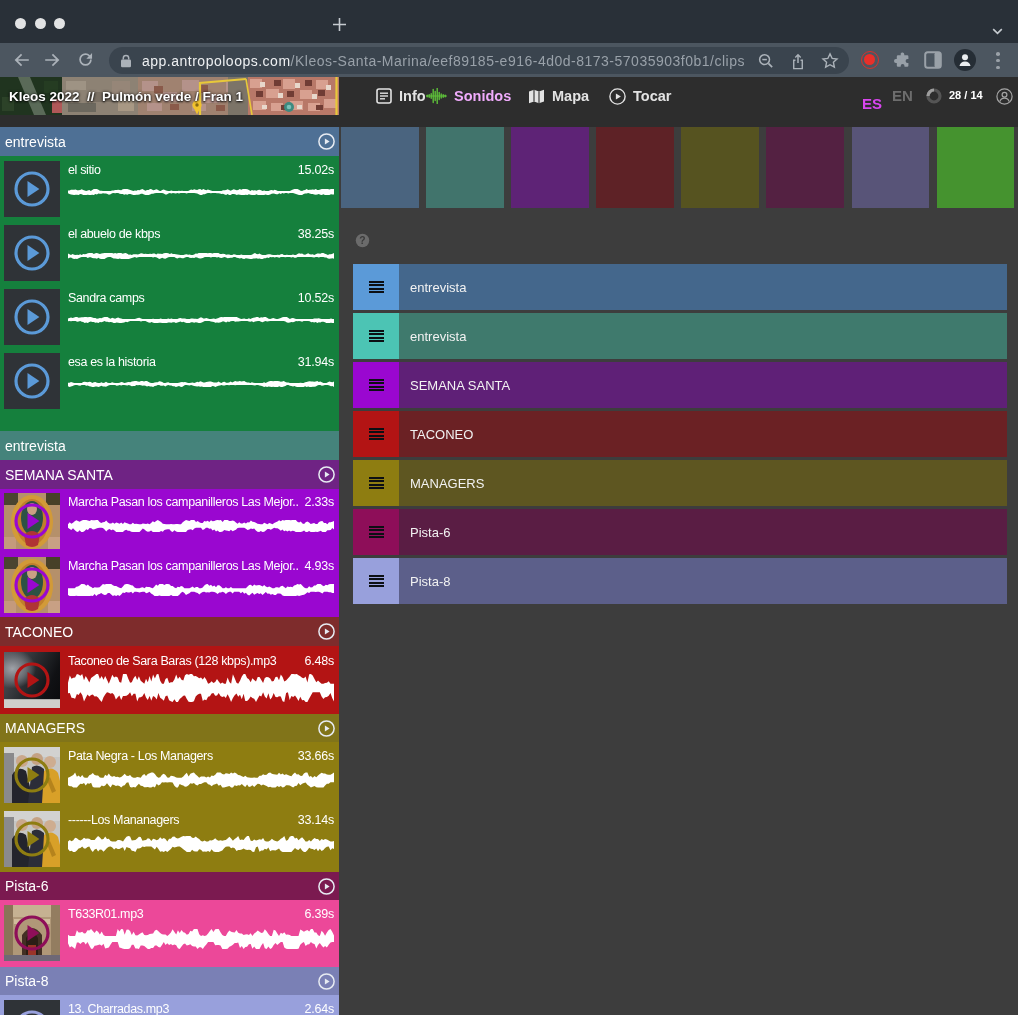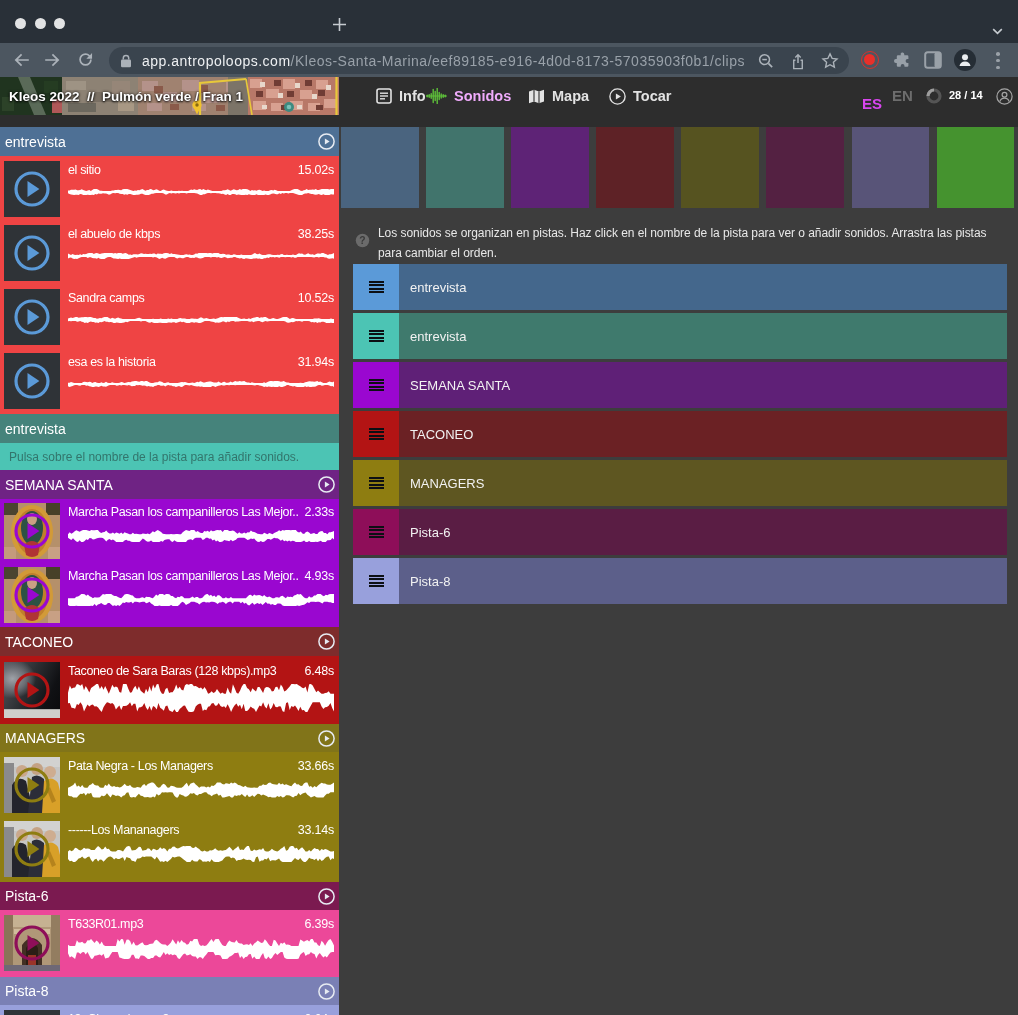--- a/index.html
+++ b/index.html
@@ -271,21 +271,21 @@
   <div class="sidebar">
 <div class="shdr" style="background:#4e7095;height:29px">
         <span>entrevista</span>
         <span class="hplay">
           <svg width="17" height="17" viewBox="0 0 17 17" style="display:block">
             <circle cx="8.5" cy="8.5" r="7.6" fill="none" stroke="#e7ebf2" stroke-width="1.5"></circle>
             <path d="M6.9 5.4 L11.6 8.5 L6.9 11.6 Z" fill="#e7ebf2"></path>
           </svg>
         </span>
       </div>
-      <div class="ssec" style="background:#ef4444;padding:5px 3px 5px 4px">
+      <div class="ssec" style="background:#15803d;padding:5px 3px 22px 4px">
         <div class="clip">
   <div class="thumb" style="background:#2f3337;">
             <div class="thumb-ic">
               <svg width="38.4" height="38.4" viewBox="0 0 38.4 38.4" style="display:block">
                 <circle cx="19.2" cy="19.2" r="16" fill="none" stroke="#5b9ad8" stroke-width="3.2"></circle>
                 <path d="M14.7 11.3 L26.6 19.2 L14.7 27.1 Z" fill="#5b9ad8"></path>
               </svg>
             </div>
           </div>
   <div class="clip-body">
@@ -360,21 +360,20 @@
               <svg width="266" height="26" viewBox="0 0 266 26" style="display:block">
                 <polygon points="0.0,11.7 1.5,11.7 3.0,10.9 4.6,11.6 6.1,12.1 7.6,12.1 9.1,12.1 10.6,12.1 12.2,12.1 13.7,12.1 15.2,11.1 16.7,10.7 18.2,11.0 19.8,11.2 21.3,10.8 22.8,11.1 24.3,12.0 25.8,11.3 27.4,11.1 28.9,11.8 30.4,12.1 31.9,12.1 33.4,11.2 35.0,12.0 36.5,11.7 38.0,10.8 39.5,11.7 41.0,12.0 42.6,12.0 44.1,11.2 45.6,11.8 47.1,12.1 48.6,12.1 50.2,12.1 51.7,11.8 53.2,11.1 54.7,11.3 56.2,12.1 57.8,11.7 59.3,11.2 60.8,10.9 62.3,11.3 63.8,10.6 65.4,10.3 66.9,10.1 68.4,10.1 69.9,10.6 71.4,10.7 73.0,10.1 74.5,10.1 76.0,10.4 77.5,10.1 79.0,10.1 80.6,11.0 82.1,11.7 83.6,12.1 85.1,12.1 86.6,11.6 88.2,11.3 89.7,11.2 91.2,10.2 92.7,10.5 94.2,11.1 95.8,11.9 97.3,12.1 98.8,11.4 100.3,11.2 101.8,12.1 103.4,12.1 104.9,12.1 106.4,11.9 107.9,12.1 109.4,12.1 111.0,11.8 112.5,11.2 114.0,10.9 115.5,11.3 117.0,11.0 118.6,11.5 120.1,12.1 121.6,12.1 123.1,11.7 124.6,11.5 126.2,12.1 127.7,11.4 129.2,10.8 130.7,11.2 132.2,10.3 133.8,10.7 135.3,11.6 136.8,11.6 138.3,10.9 139.8,10.7 141.4,10.6 142.9,10.6 144.4,11.0 145.9,11.4 147.4,11.6 149.0,11.5 150.5,10.6 152.0,11.5 153.5,12.0 155.0,11.1 156.6,10.8 158.1,11.7 159.6,11.8 161.1,11.5 162.6,10.6 164.2,11.5 165.7,10.7 167.2,10.1 168.7,10.6 170.2,10.5 171.8,10.1 173.3,10.6 174.8,10.2 176.3,10.1 177.8,11.0 179.4,11.4 180.9,11.6 182.4,12.1 183.9,11.2 185.4,11.7 187.0,12.1 188.5,11.9 190.0,11.9 191.5,12.1 193.0,12.1 194.6,12.1 196.1,11.3 197.6,12.1 199.1,11.3 200.6,10.4 202.2,10.1 203.7,10.1 205.2,10.3 206.7,10.1 208.2,10.1 209.8,10.1 211.3,10.2 212.8,10.8 214.3,10.4 215.8,10.1 217.4,11.1 218.9,11.5 220.4,11.4 221.9,12.0 223.4,12.1 225.0,12.1 226.5,12.1 228.0,12.1 229.5,12.1 231.0,12.1 232.6,11.8 234.1,12.1 235.6,12.1 237.1,11.3 238.6,11.0 240.2,10.6 241.7,10.3 243.2,10.6 244.7,10.4 246.2,10.8 247.8,10.5 249.3,10.1 250.8,11.1 252.3,10.5 253.8,11.3 255.4,12.1 256.9,12.1 258.4,12.0 259.9,11.3 261.4,10.4 263.0,11.1 264.5,11.3 266.0,10.4 266.0,15.9 264.5,15.0 263.0,15.3 261.4,14.4 259.9,14.1 258.4,13.9 256.9,13.9 255.4,14.4 253.8,14.7 252.3,13.9 250.8,13.9 249.3,14.6 247.8,15.5 246.2,15.7 244.7,15.7 243.2,15.9 241.7,15.9 240.2,15.5 238.6,15.9 237.1,15.2 235.6,15.9 234.1,15.9 232.6,15.9 231.0,15.9 229.5,15.9 228.0,15.7 226.5,15.0 225.0,15.5 223.4,15.0 221.9,14.8 220.4,13.9 218.9,14.1 217.4,15.1 215.8,15.5 214.3,15.9 212.8,15.9 211.3,15.3 209.8,15.9 208.2,15.9 206.7,15.9 205.2,15.8 203.7,15.9 202.2,15.7 200.6,15.5 199.1,15.9 197.6,15.5 196.1,15.9 194.6,15.2 193.0,14.8 191.5,14.4 190.0,13.9 188.5,13.9 187.0,14.4 185.4,14.2 183.9,14.1 182.4,13.9 180.9,13.9 179.4,13.9 177.8,13.9 176.3,13.9 174.8,14.0 173.3,13.9 171.8,13.9 170.2,13.9 168.7,14.1 167.2,14.3 165.7,13.9 164.2,13.9 162.6,13.9 161.1,14.3 159.6,13.9 158.1,13.9 156.6,14.6 155.0,14.5 153.5,13.9 152.0,14.4 150.5,14.8 149.0,15.3 147.4,15.9 145.9,15.2 144.4,15.1 142.9,15.9 141.4,15.9 139.8,15.9 138.3,15.9 136.8,15.9 135.3,15.9 133.8,15.5 132.2,15.7 130.7,15.3 129.2,15.5 127.7,15.3 126.2,15.0 124.6,14.5 123.1,13.9 121.6,14.6 120.1,14.3 118.6,13.9 117.0,13.9 115.5,14.9 114.0,15.9 112.5,15.8 111.0,15.0 109.4,15.6 107.9,15.9 106.4,15.2 104.9,15.2 103.4,14.5 101.8,14.4 100.3,13.9 98.8,14.5 97.3,15.4 95.8,14.4 94.2,14.7 92.7,14.7 91.2,13.9 89.7,14.1 88.2,14.8 86.6,15.0 85.1,15.9 83.6,15.5 82.1,15.5 80.6,14.9 79.0,15.6 77.5,14.7 76.0,14.4 74.5,14.7 73.0,14.2 71.4,13.9 69.9,14.2 68.4,14.0 66.9,15.0 65.4,15.0 63.8,15.3 62.3,14.6 60.8,14.1 59.3,14.5 57.8,14.2 56.2,13.9 54.7,14.1 53.2,14.5 51.7,13.9 50.2,14.6 48.6,14.8 47.1,13.9 45.6,13.9 44.1,13.9 42.6,13.9 41.0,14.2 39.5,15.1 38.0,15.8 36.5,15.5 35.0,15.5 33.4,14.8 31.9,15.5 30.4,15.9 28.9,15.6 27.4,15.6 25.8,15.9 24.3,15.9 22.8,15.6 21.3,15.2 19.8,14.6 18.2,14.7 16.7,13.9 15.2,13.9 13.7,14.1 12.2,14.8 10.6,14.5 9.1,13.9 7.6,13.9 6.1,14.2 4.6,14.9 3.0,15.4 1.5,15.9 0.0,15.2" fill="#fff"></polygon>
               </svg>
             </div>
   </div>
 </div>
       </div>
       <div class="shdr" style="background:#45837b;height:29px">
         <span>entrevista</span>
       </div>
-      <div class="tealinfo">Pulsa sobre el nombre de la pista para añadir sonidos.</div>
       <div class="shdr" style="background:#6f2384;height:29px">
         <span>SEMANA SANTA</span>
         <span class="hplay">
           <svg width="17" height="17" viewBox="0 0 17 17" style="display:block">
             <circle cx="8.5" cy="8.5" r="7.6" fill="none" stroke="#e7ebf2" stroke-width="1.5"></circle>
             <path d="M6.9 5.4 L11.6 8.5 L6.9 11.6 Z" fill="#e7ebf2"></path>
           </svg>
         </span>
       </div>
       <div class="ssec" style="background:#9a07d0;padding:4px 3px 4px 4px">
@@ -635,21 +634,20 @@
         <div class="sw" style="background:#5e2226"></div>
         <div class="sw" style="background:#565320"></div>
         <div class="sw" style="background:#542142"></div>
         <div class="sw" style="background:#585478"></div>
         <div class="sw" style="background:#45932f"></div>
       </div>
     <div class="helpic"><svg width="15" height="15" viewBox="0 0 16 16">
           <circle cx="8" cy="8" r="7.2" fill="#6b6b6b"></circle>
           <text x="8" y="11.8" font-size="11" font-family="Liberation Sans" fill="#3a3a3a" text-anchor="middle" font-weight="bold">?</text>
         </svg></div>
-    <div class="helptxt">Los sonidos se organizan en pistas. Haz click en el nombre de la pista para ver o añadir sonidos. Arrastra las pistas<br>para cambiar el orden.</div>
     <div class="tracks">
 <div class="trow" style="background:#44678c">
           <div class="tsq" style="background:#5b9ad8">
             <div class="burger">
               <i></i>
               <i></i>
               <i></i>
               <i></i>
             </div>
           </div>

